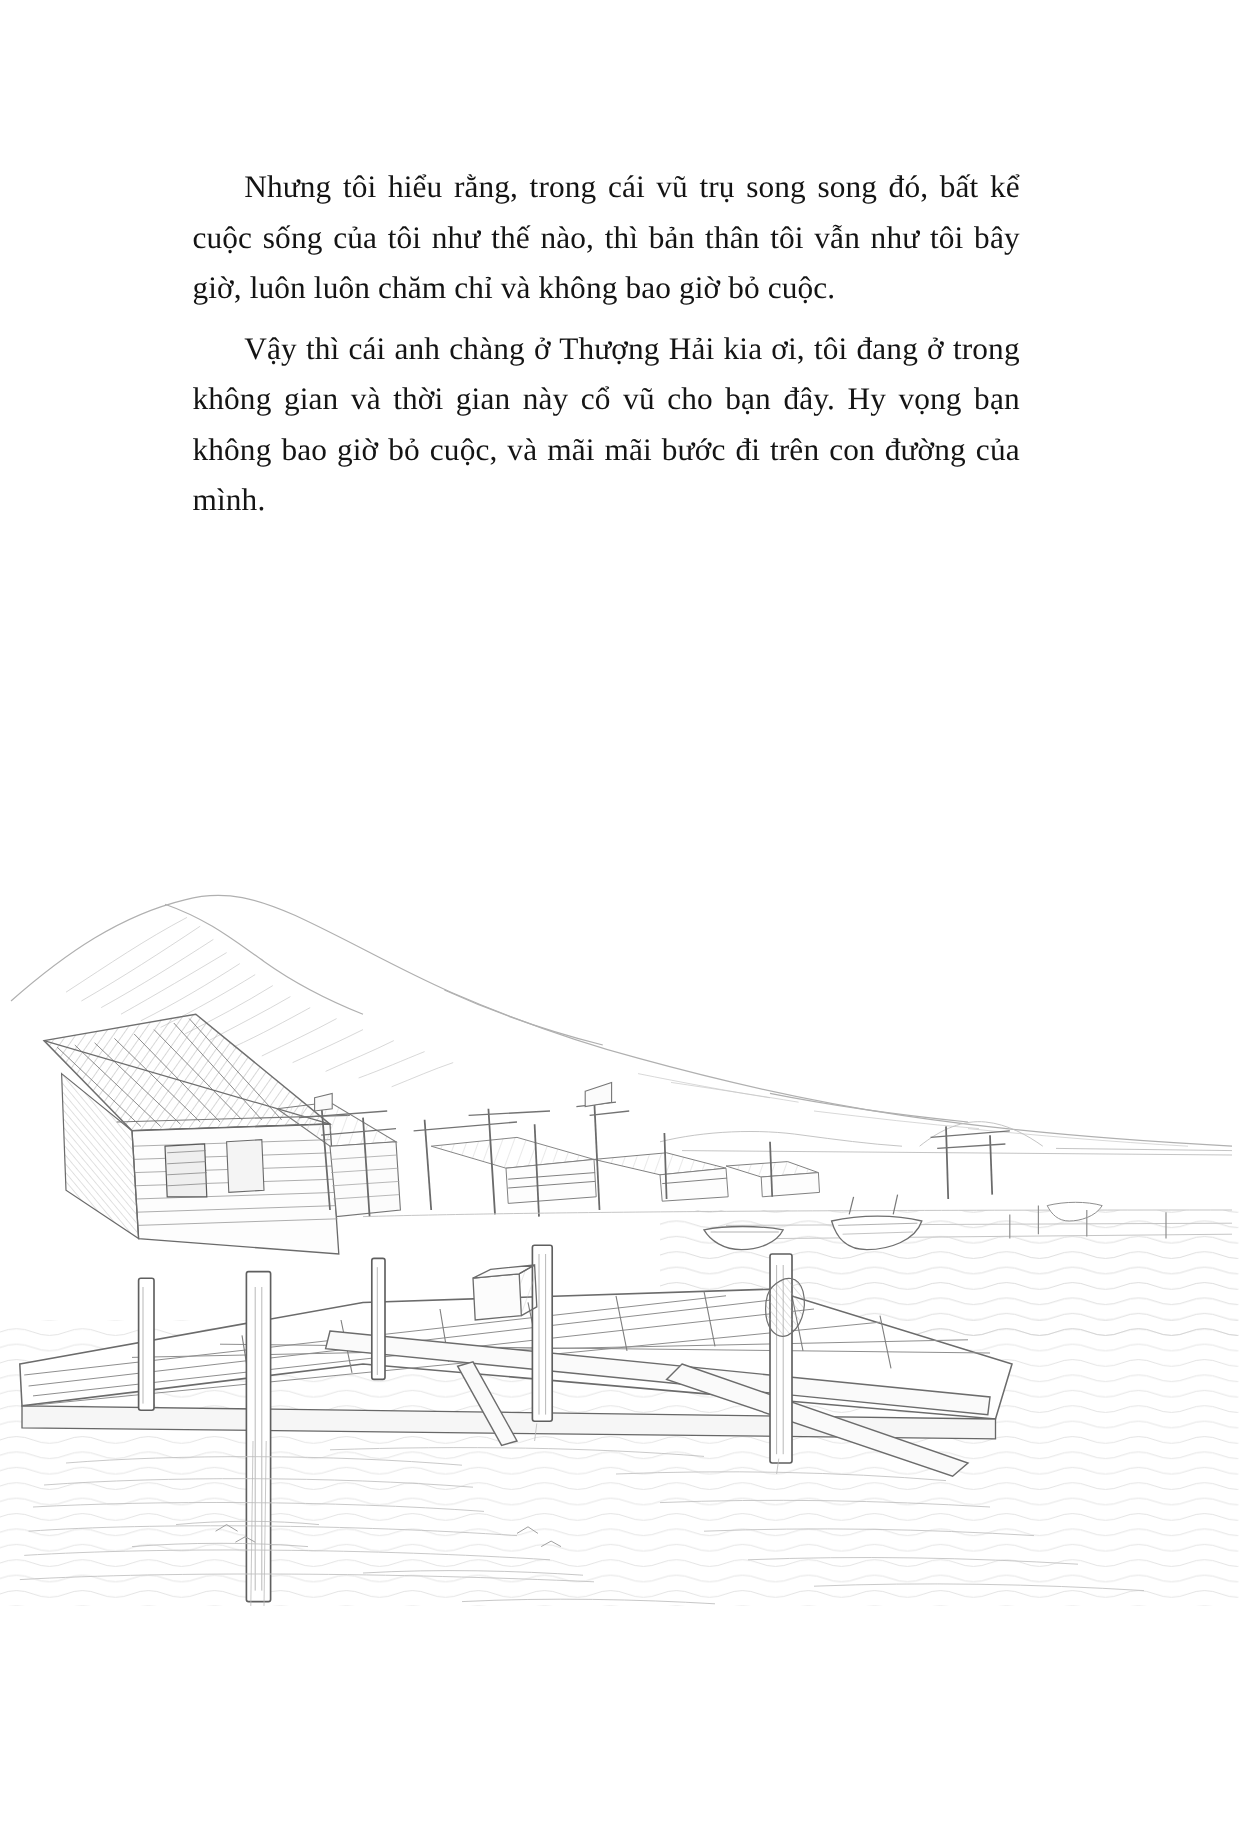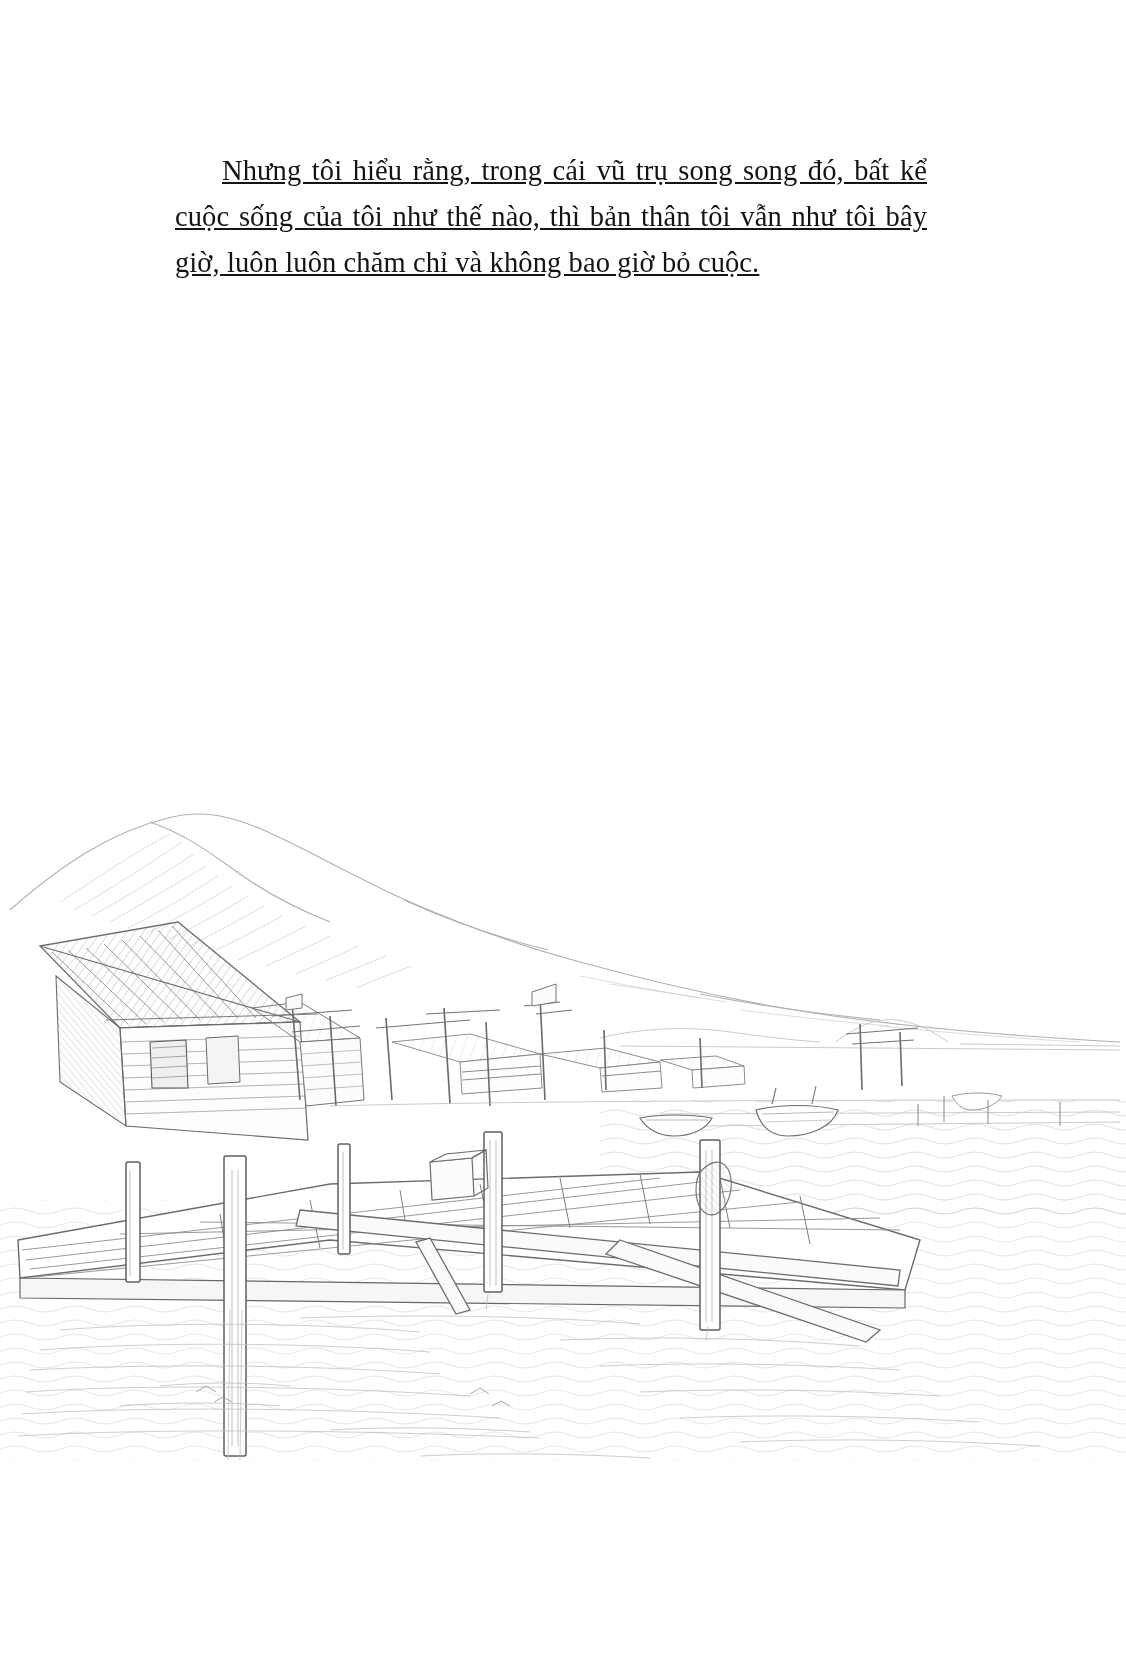--- a/index.html
+++ b/index.html
@@ -31,21 +31,20 @@
   }
   .para {
     margin: 0 0 9px 0;
     font-size: 28.5px;
     line-height: 46px;
     text-align: justify;
     text-justify: inter-word;
     text-indent: 47px;
     color: #141414;
     letter-spacing: 0.1px;
-    text-decoration: underline;
   }
   .para:last-child {
     margin-bottom: 0;
   }
 
   
   .illustration {
     position: absolute;
     left: 0;
     top: 770px;
@@ -58,20 +57,21 @@
     height: 100%;
   }
 </style>
 </head>
 <body>
 
 <div class="page">
 
   <div class="text-block">
     <p class="para">Nhưng tôi hiểu rằng, trong cái vũ trụ song song đó, bất kể cuộc sống của tôi như thế nào, thì bản thân tôi vẫn như tôi bây giờ, luôn luôn chăm chỉ và không bao giờ bỏ cuộc.</p>
+    <p class="para">Vậy thì cái anh chàng ở Thượng Hải kia ơi, tôi đang ở trong không gian và thời gian này cổ vũ cho bạn đây. Hy vọng bạn không bao giờ bỏ cuộc, và mãi mãi bước đi trên con đường của mình.</p>
   </div>
 
   <div class="illustration">
 
     <svg viewBox="0 0 1126 700" preserveAspectRatio="none" aria-hidden="true">
       <defs>
         <g id="hatch-unit">
           <path d="M0 0 L8 -8" stroke="#8a8a8a" stroke-width="0.7"></path>
         </g>
         <pattern id="diag" width="7" height="7" patternUnits="userSpaceOnUse" patternTransform="rotate(35)">

